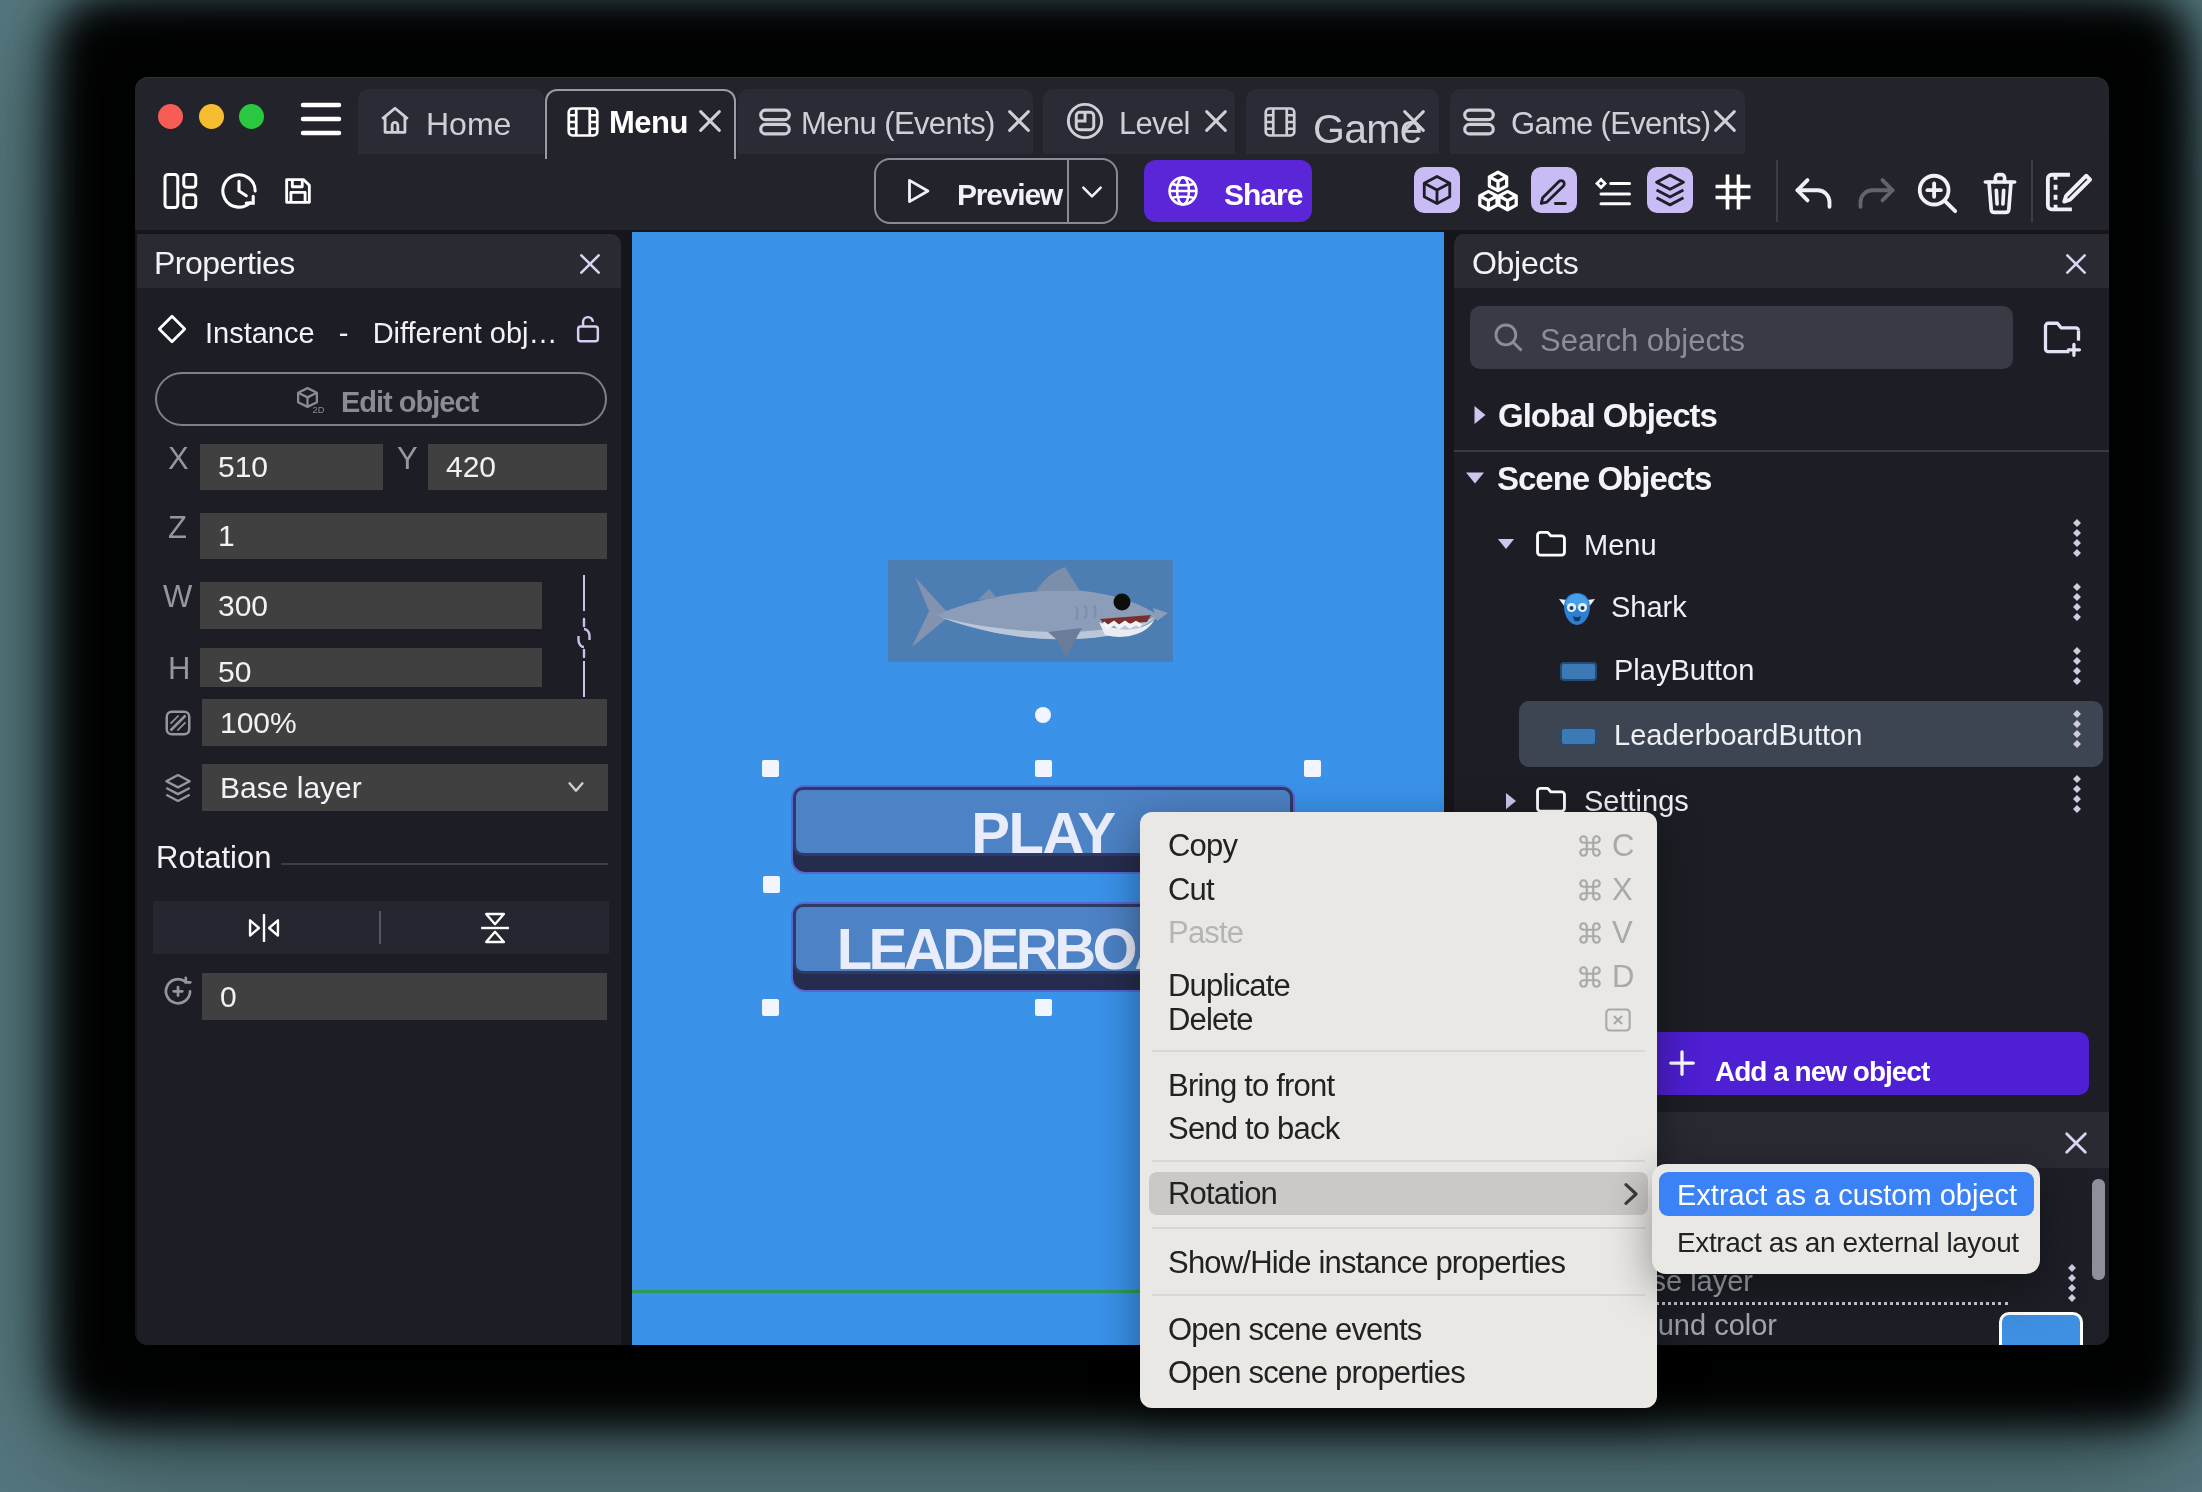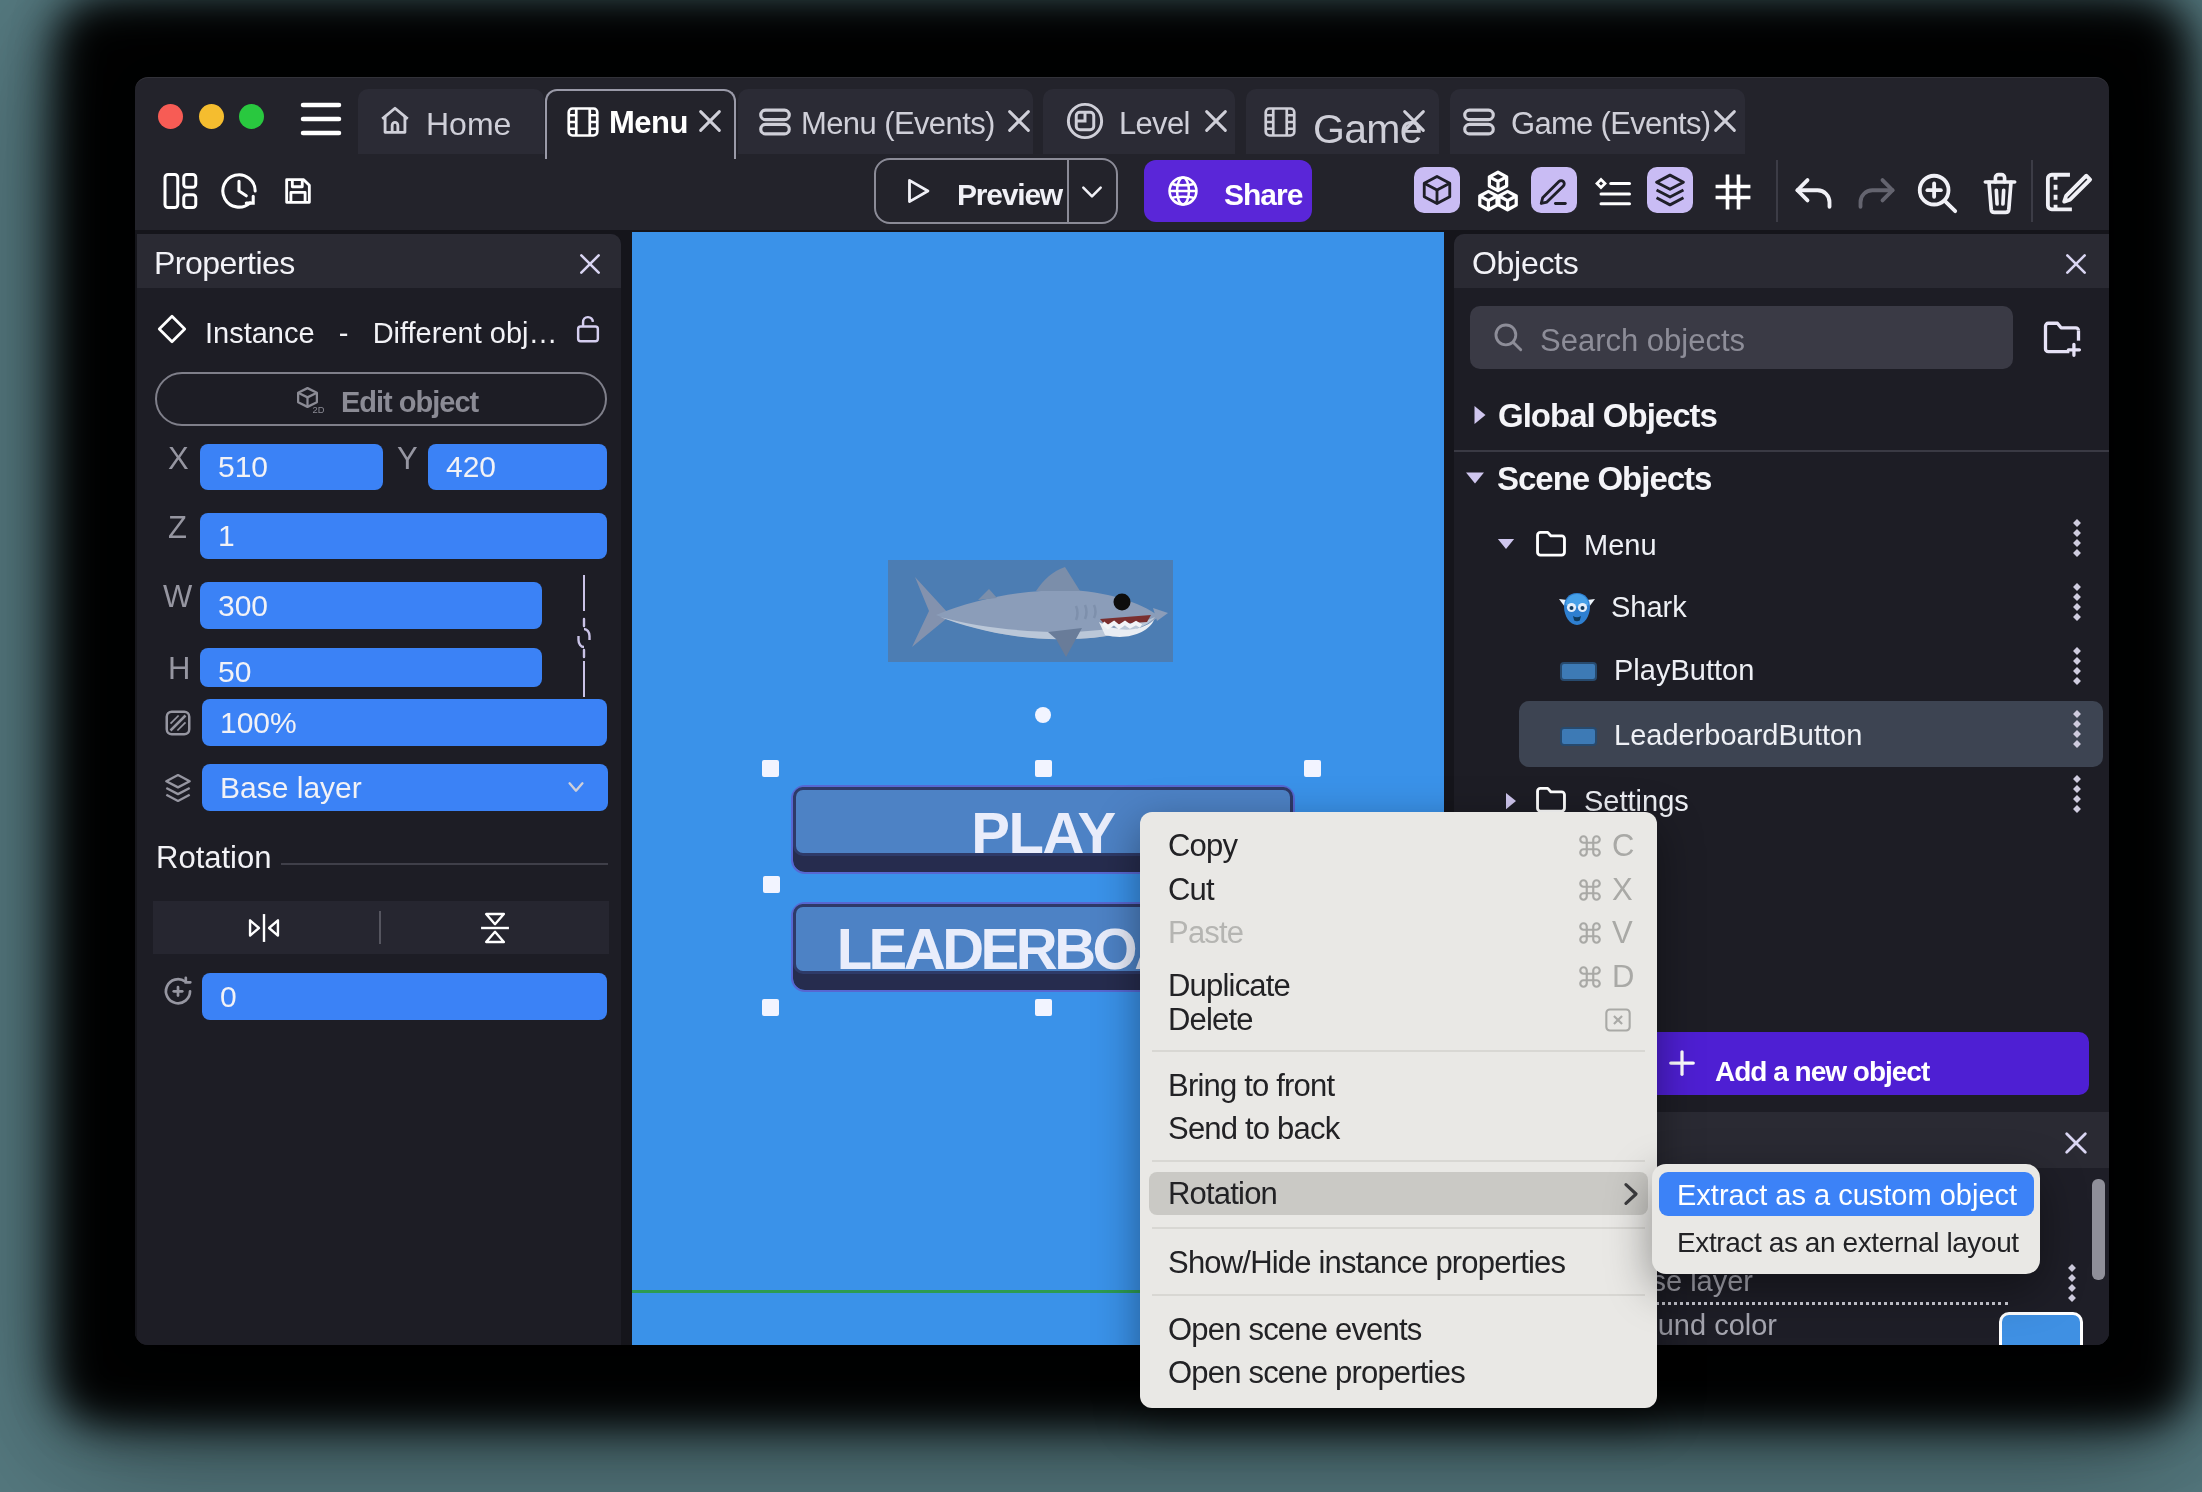--- a/index.html
+++ b/index.html
@@ -3,21 +3,21 @@
 <meta charset="utf-8">
 <style>
 html,body{margin:0;padding:0;}
 body{width:2202px;height:1492px;background:#567a80;position:relative;overflow:hidden;font-family:"Liberation Sans",sans-serif;-webkit-font-smoothing:antialiased;}
 .ab{position:absolute;}
 #win{left:114px;top:77px;width:1974px;height:1268px;background:#23232b;border-radius:13px;overflow:hidden;
 box-shadow:0 0 42px 78px rgba(0,0,0,0.97),0 0 80px 60px rgba(0,0,0,0.72),0 40px 150px 80px rgba(0,0,0,0.35),inset 0 1px 0 rgba(255,255,255,0.07);margin-left:21px;}
 .tab{top:12px;height:65px;background:#2b2b35;border-radius:10px 10px 0 0;}
 .tabtxt{font-size:32px;color:#cfcfd8;white-space:nowrap;}
 .panel{background:#1d1d25;}
-.inp{background:#3b82f6;border-radius:8px;color:#f2f2f6;font-size:30px;white-space:nowrap;}
+.inp{background:#404040;border-radius:0;color:#f2f2f6;font-size:30px;white-space:nowrap;}
 .lbl{color:#9696a1;font-size:31px;}
 .row{color:#eef0f5;font-size:29px;white-space:nowrap;}
 .mi{left:28px;font-size:31px;color:#222225;line-height:43px;height:43px;white-space:nowrap;letter-spacing:-0.8px;}
 .sc{font-size:31px;color:#a9a9a6;line-height:43px;height:43px;}
 .msep{left:12px;width:493px;height:2px;background:#d8d7d3;}
 </style>
 </head>
 <body>
 <div id="win" class="ab">
 <div class="ab" style="left:23px;top:27px;width:25px;height:25px;border-radius:50%;background:#f75c55;"></div>

